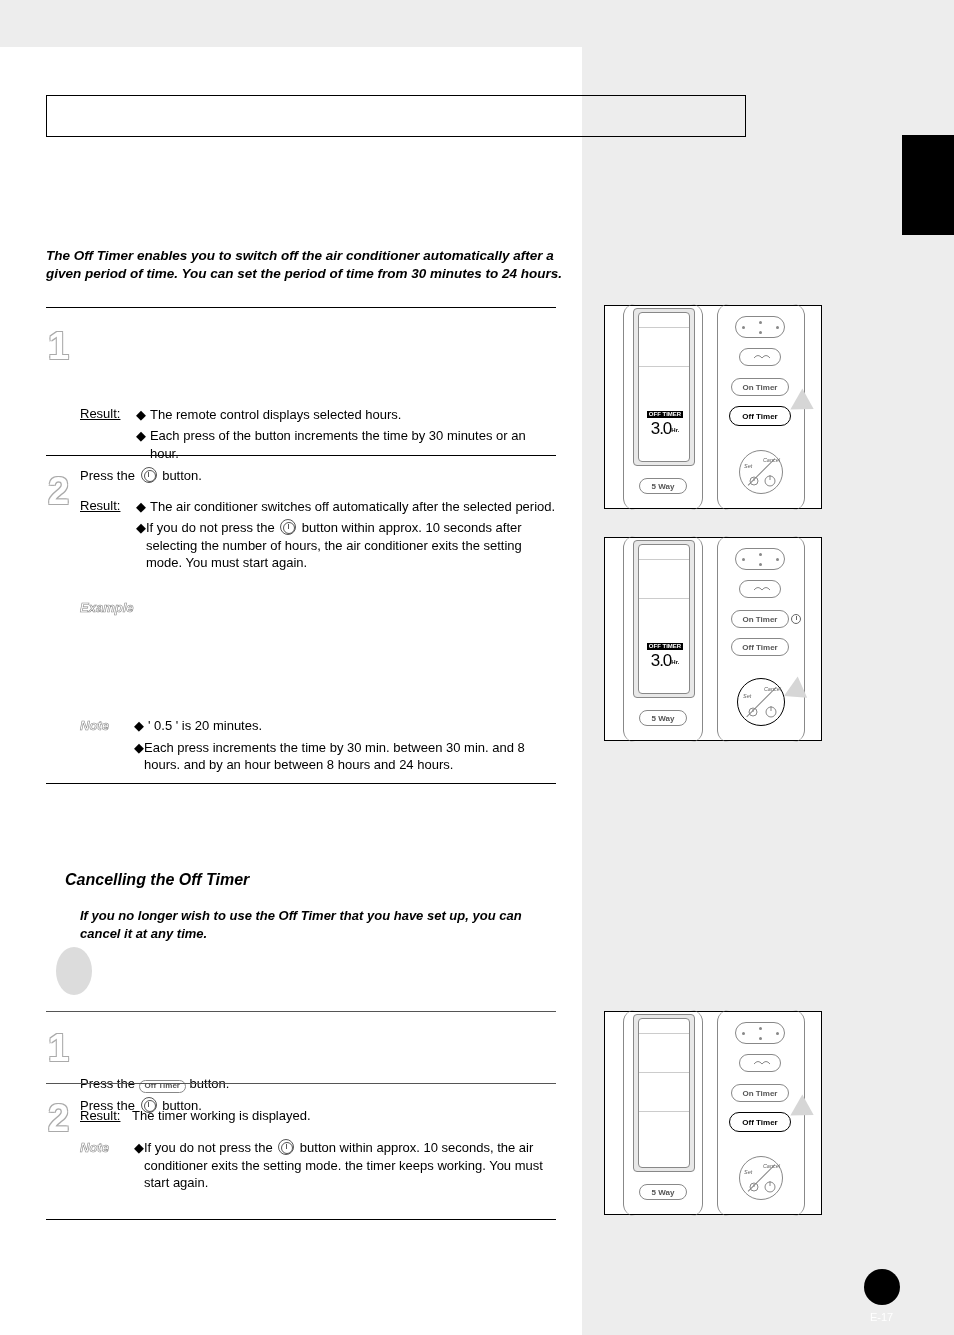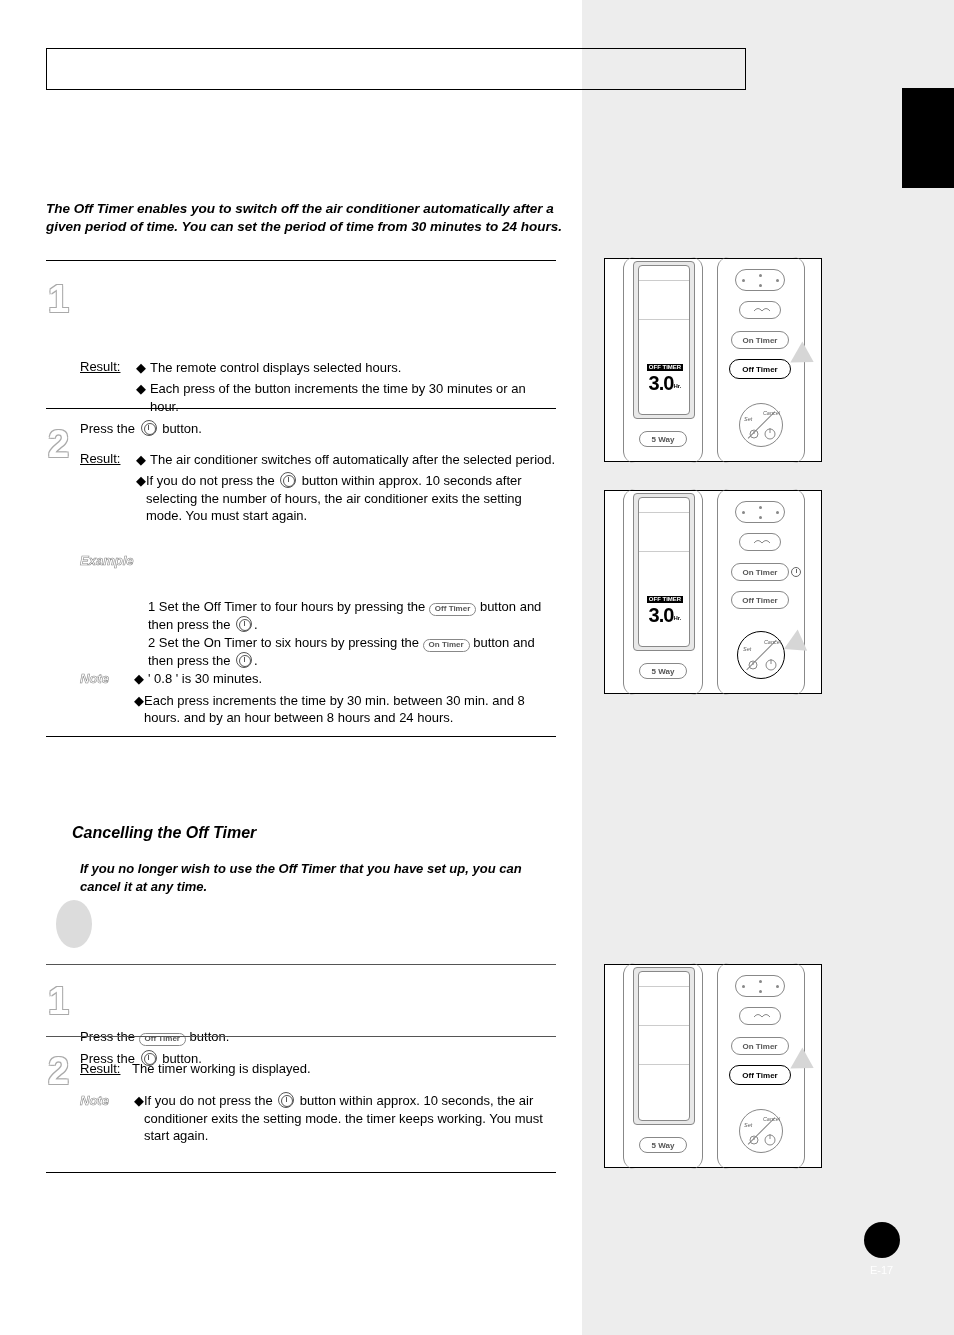--- a/index.html
+++ b/index.html
@@ -1,17 +1,17 @@
 <!DOCTYPE html>
 <html><head>
 <meta charset="utf-8">
 <style>
   * { box-sizing: border-box; margin: 0; padding: 0; }
   html, body { width: 954px; height: 1335px; font-family: Arial, Helvetica, sans-serif; background: #ededed; }
-  .page { position: relative; width: 954px; height: 1155px; }
+  .page { position: relative; width: 954px; height: 1155px; margin-top: 47px; }
   .content-col { position: absolute; left: 0; top: 0; width: 582px; height: 1335px; background: #fff; }
   .sidebar { position: absolute; left: 582px; top: 0; width: 372px; height: 1335px; background: #ededed; }
   .black-tab { position: absolute; right: 0; top: 88px; width: 52px; height: 100px; background: #000; }
   .title-box { position: absolute; left: 46px; top: 48px; width: 700px; height: 42px; border: 1px solid #000; }
   .title-text { position: absolute; left: 12px; top: 7px; font-size: 23px; font-weight: bold; color: #fff; }
   .page-num { position: absolute; left: 870px; top: 1264px; font-size: 11px; color: #fff; }
 
   .intro { position: absolute; left: 46px; top: 200px; width: 520px; font-style: italic; font-weight: bold; font-size: 13.5px; line-height: 1.35; color: #000; }
 
   .hr { position: absolute; height: 1px; background: #000; }
@@ -29,21 +29,21 @@
   .set-icon::before { content:""; position:absolute; left:2px; top:2px; width:10px; height:10px; border:1px solid #555; border-radius:50%; }
   .set-icon::after { content:""; position:absolute; left:6.5px; top:4px; width:1px; height:5px; background:#555; }
 
   
   .remote-box { position:absolute; border:1px solid #000; background:#fff; }
   .rm-body-border { position:absolute; border:1.2px solid #888; border-radius: 12px; }
   .lcd-slot { position:absolute; border:1px solid #888; border-radius:4px; background:#e8e8e8; }
   .lcd-inner { position:absolute; border:1px solid #888; border-radius:4px; background:#fff; }
   .off-timer-disp { position:absolute; font-family: Arial, sans-serif; text-align:center; }
   .off-timer-disp .bar { background:#000; color:#fff; font-size:6px; font-weight:bold; padding:0 2px; display:inline-block; line-height:1.2; }
-  .off-timer-disp .digits { font-weight:bold; font-size:20px; font-family: 'Arial Black', Arial; letter-spacing:-1px; line-height:1; }
+  .off-timer-disp .digits { font-weight:normal; font-size:17px; font-family: 'Arial Black', Arial; letter-spacing:-1px; line-height:1; }
   .off-timer-disp .hr { font-size:6px; font-weight:bold; display:inline; position:relative; top:-2px; }
   .pill { position:absolute; border:1.2px solid #888; border-radius: 10px; font-size:8px; font-weight:bold; color:#555; display:flex; align-items:center; justify-content:center; background:#fff; }
   .pill.bold { border:1.6px solid #000; color:#000; }
   .arrow-pad { position:absolute; border:1.2px solid #888; border-radius:12px; background:#fff; }
   .arrow-pad .dot { position:absolute; width:3px; height:3px; border-radius:50%; background:#888; }
   .fan-btn { position:absolute; border:1.2px solid #888; border-radius:10px; background:#fff; }
   .setcancel { position:absolute; border:1.2px solid #888; border-radius:50%; background:#fff; }
   .setcancel .divider { position:absolute; left:50%; top:2px; bottom:2px; width:0; border-left:1px solid #888; transform: rotate(45deg); transform-origin:center; }
   .setcancel .txt { position:absolute; font-size:5.5px; font-style:italic; color:#666; }
   .point-arrow { position:absolute; width:0; height:0; border-style:solid; }
@@ -97,46 +97,36 @@
         <span class="sym">◆</span>
         <span>The air conditioner switches off automatically after the selected period.</span>
       </div>
     <div class="bullet" style="margin-left:56px; margin-top:4px;">
         <span class="sym">◆</span>
         <span>If you do not press the <span class="set-icon"></span> button within approx. 10 seconds after selecting the number of hours, the air conditioner exits the setting mode. You must start again.</span>
       </div>
   </div>
 
   <div class="body label-piece outline-label" style="left:80px; top:552px;">Example</div>
-  <div class="body" style="left:148px; top:598px; width:408px;">
-    <span>1 Set the Off Timer to four hours by pressing the </span>
-    <span class="pill" style="position:static; display:inline-flex; padding:0 5px; height:13px; border-radius:7px; font-size:8px;">Off Timer</span>
-    <span> button and then press the <span class="set-icon"></span>.</span>
-  </div>
-  <div class="body" style="left:148px; top:634px; width:408px;">
-    <span>2 Set the On Timer to six hours by pressing the </span>
-    <span class="pill" style="position:static; display:inline-flex; padding:0 5px; height:13px; border-radius:7px; font-size:8px;">On Timer</span>
-    <span> button and then press the <span class="set-icon"></span>.</span>
-  </div>
 
   <div class="body label-piece outline-label" style="left:80px; top:670px;">Note</div>
   <div class="body" style="left:134px; top:670px; width:420px;">
     <div class="bullet">
         <span class="sym">◆</span>
-        <span>' 0.8 ' is 30 minutes.</span>
+        <span>' 0.5 ' is 20 minutes.</span>
       </div>
     <div class="bullet" style="margin-top:4px;">
         <span class="sym">◆</span>
         <span>Each press increments the time by 30 min. between 30 min. and 8 hours. and by an hour between 8 hours and 24 hours.</span>
       </div>
   </div>
 
   <div class="hr" style="left:46px; top:736px; width:510px;"></div>
 
-  <div class="cancel-head" style="left:72px; top:824px;">Cancelling the Off Timer</div>
+  <div class="cancel-head" style="left:65px; top:824px;">Cancelling the Off Timer</div>
   <div class="body" style="left:80px; top:860px; width:476px; font-style:italic; font-weight:bold;">If you no longer wish to use the Off Timer that you have set up, you can cancel it at any time.</div>
 
   <div style="position:absolute; left:56px; top:900px; width:36px; height:48px; border-radius:50%; background:#dcdcdc;"></div>
 
   <div class="hr thin" style="left:46px; top:964px; width:510px;"></div>
 
   <div class="step-num" style="left:48px; top:980px;">1</div>
   <div class="body" style="left:80px; top:1028px; width:476px;">
     <span>Press the </span>
     <span class="pill" style="position:static; display:inline-flex; padding:0 5px; height:13px; border-radius:7px; font-size:8px;">Off Timer</span>

